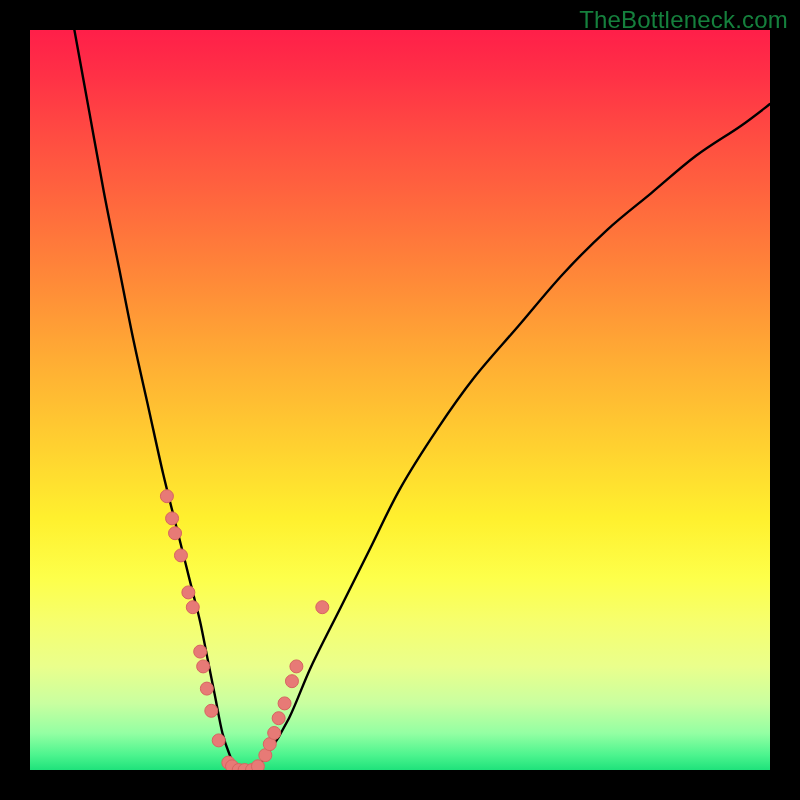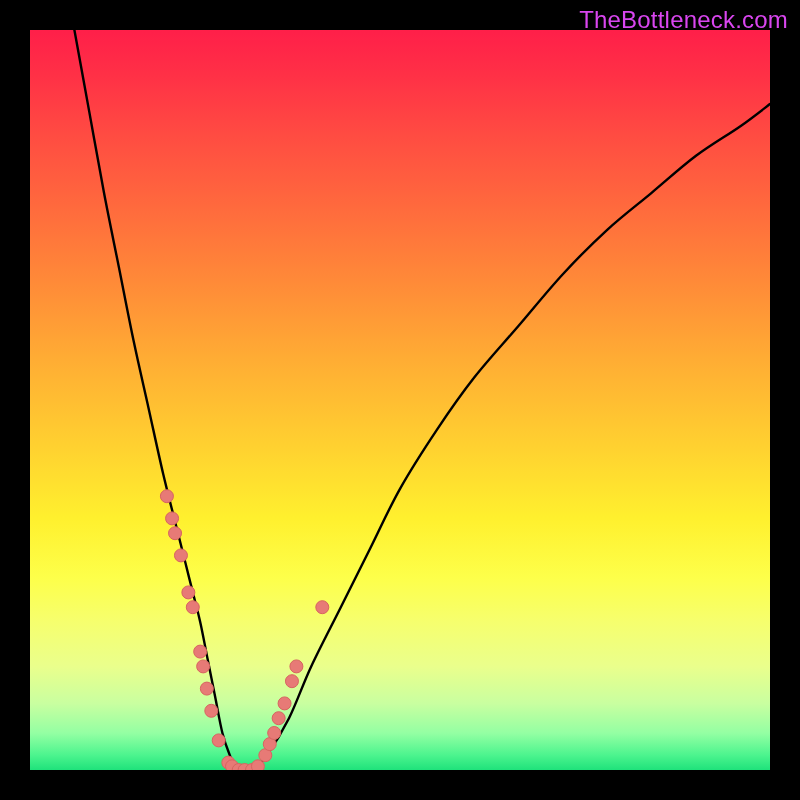--- a/index.html
+++ b/index.html
@@ -14,21 +14,21 @@
   .frame {
     position: relative;
     width: 800px;
     height: 800px;
     background: #000;
   }
   .watermark {
     position: absolute;
     top: 6px;
     right: 12px;
-    color: #d946ef;
+    color: #15803d;
     font-size: 24px;
     font-weight: 500;
     letter-spacing: 0.2px;
     z-index: 10;
   }
   .plot-area {
     position: absolute;
     left: 30px;
     top: 30px;
     width: 740px;

